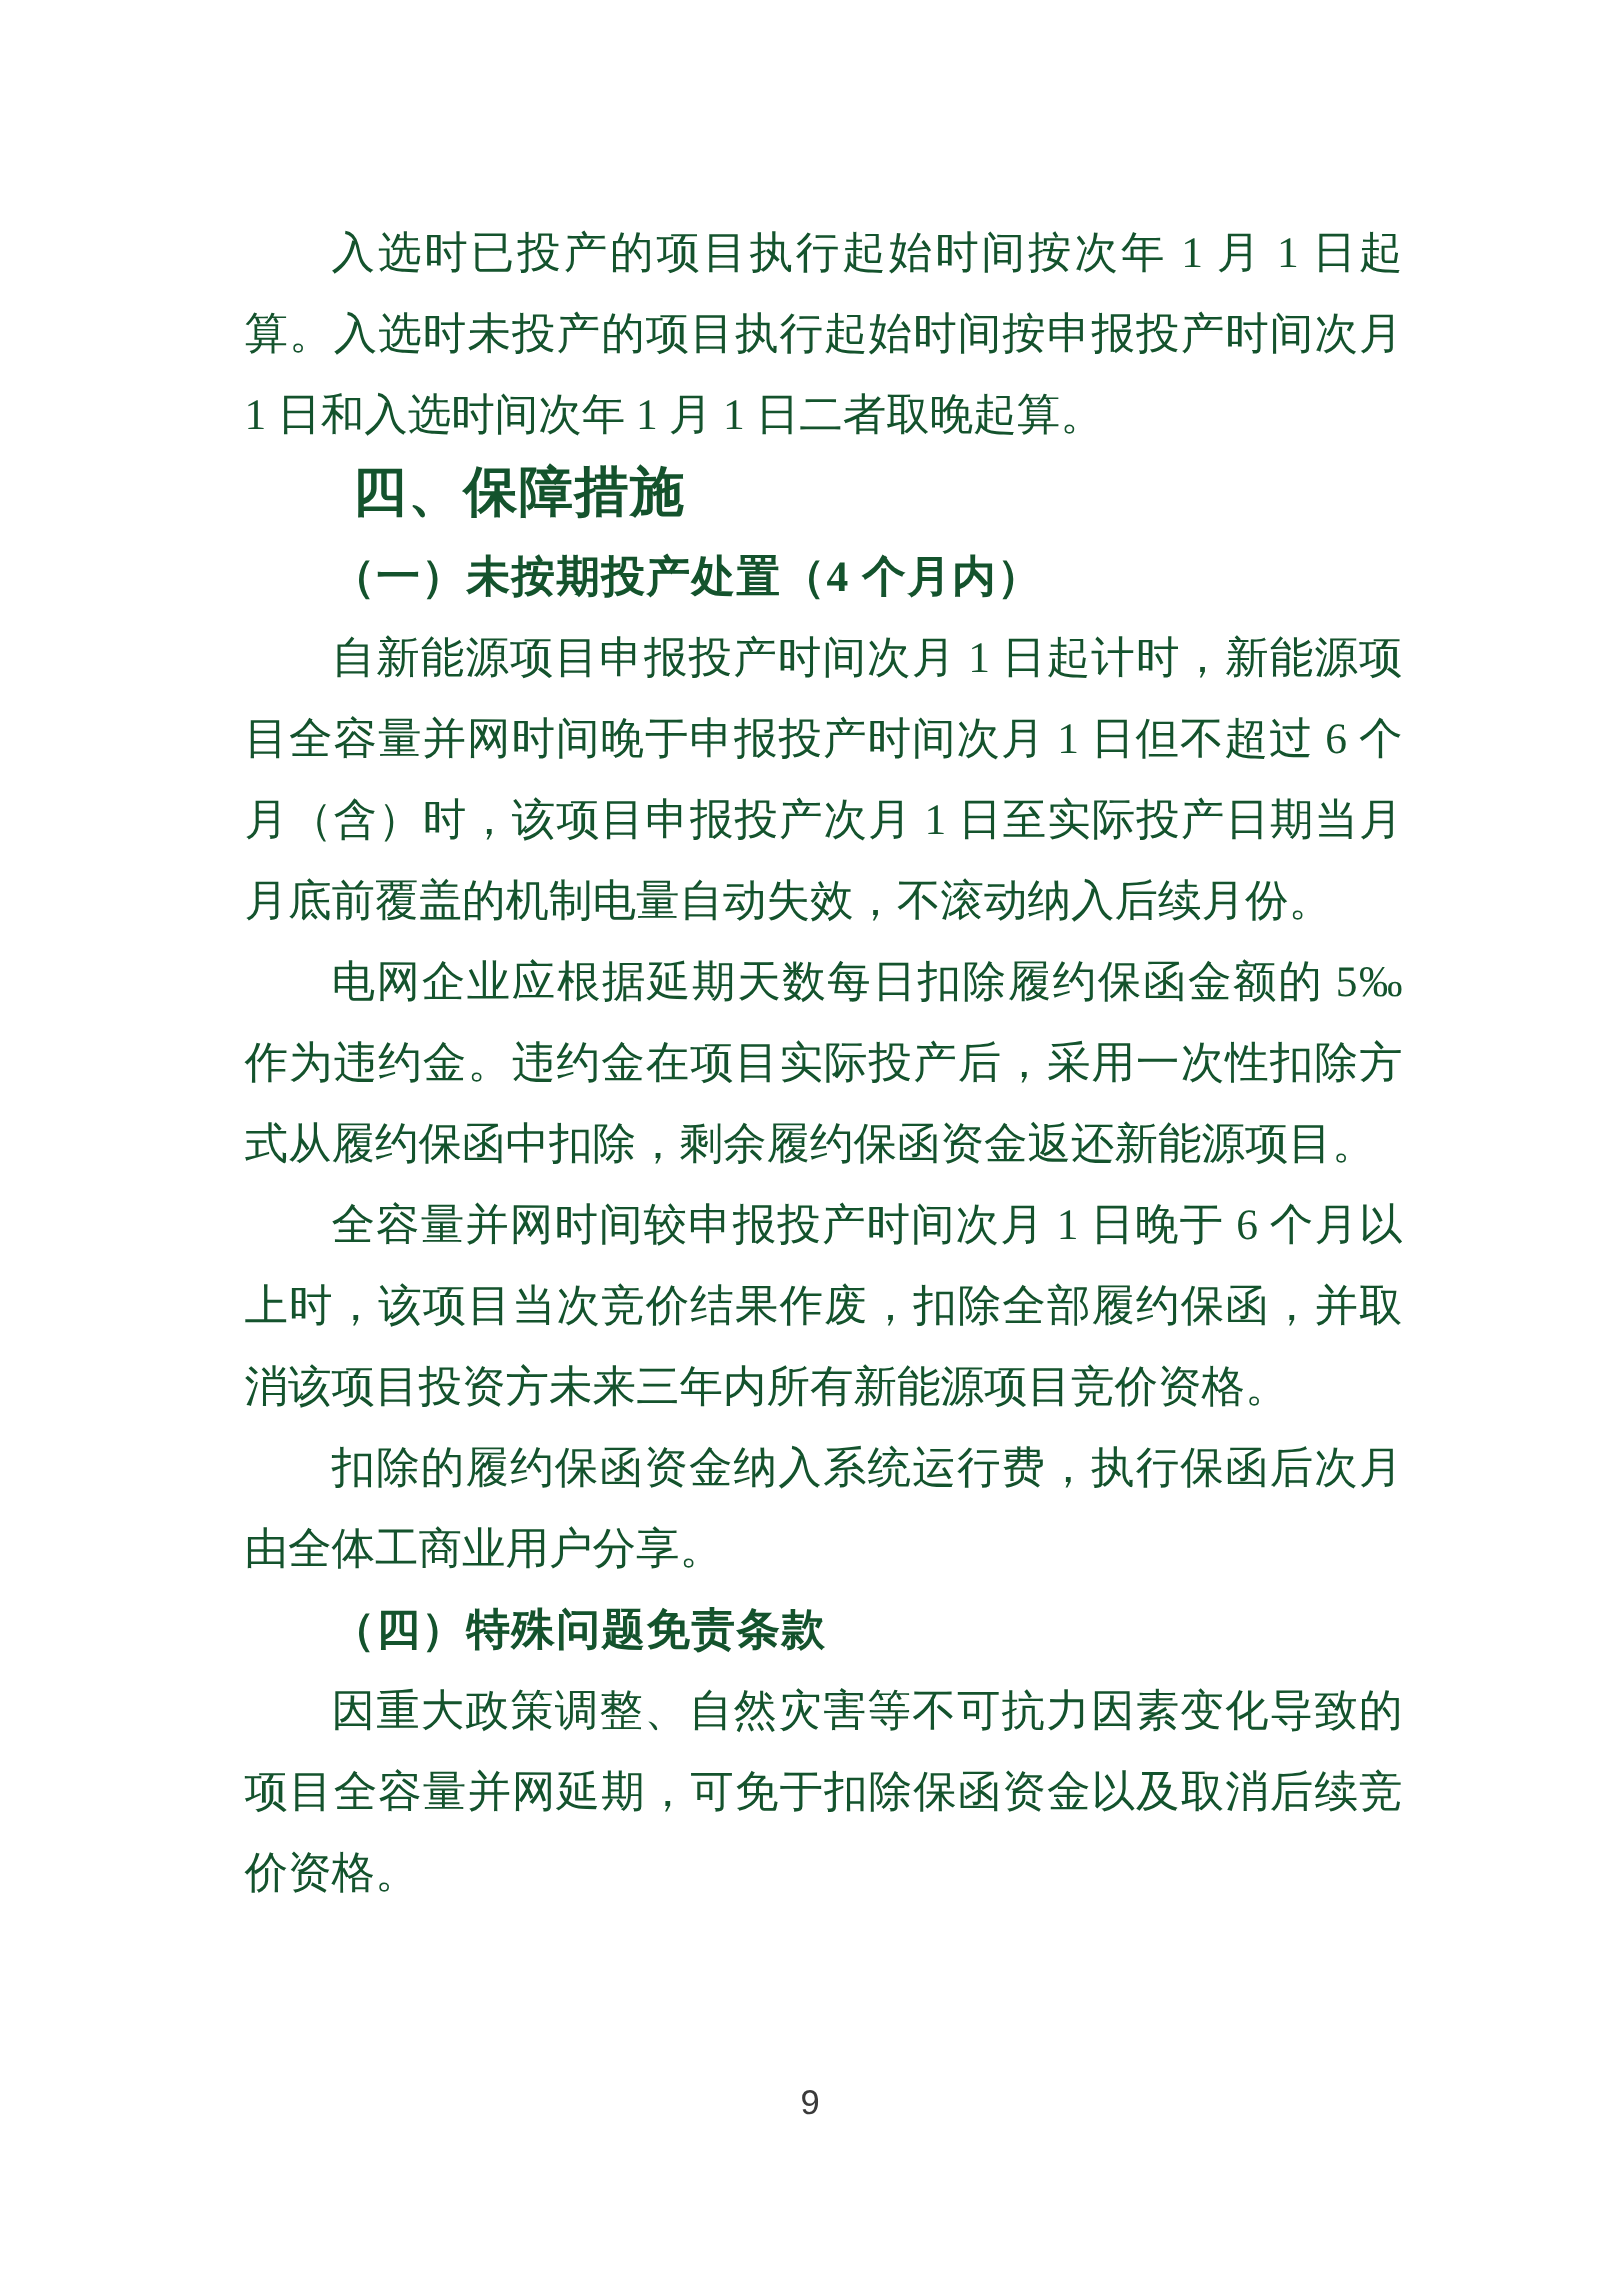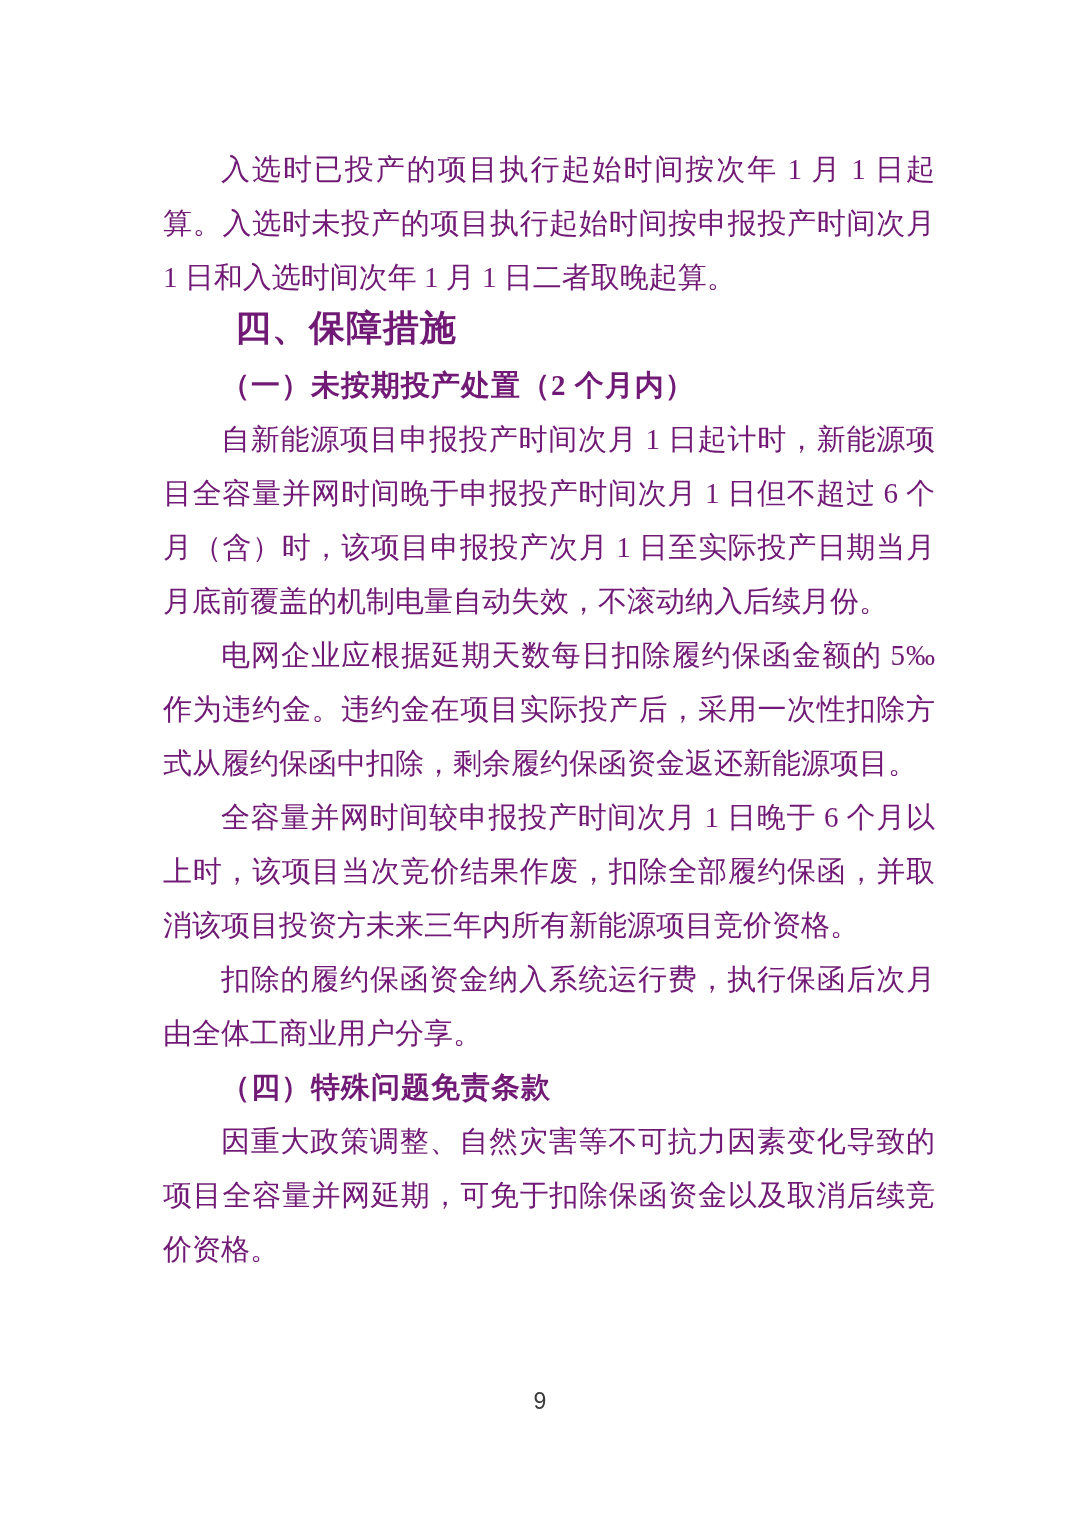--- a/index.html
+++ b/index.html
@@ -12,21 +12,21 @@
     width: 1080px;
     height: 1527px;
     background: #ffffff;
     overflow: hidden;
   }
   .content {
     position: absolute;
     left: 163px;
     top: 142px;
     width: 772px;
-    color: #701a75;
+    color: #14532d;
     font-family: "Liberation Serif", "DejaVu Serif", serif;
     font-size: 29px;
     line-height: 54px;
     text-align: justify;
   }
   .para {
     margin: 0;
     text-indent: 2em;
     font-weight: 400;
   }
@@ -61,21 +61,21 @@
     color: #3a3a3a;
   }
 </style>
 </head>
 <body>
 
 <div class="page">
   <main class="content">
     <p class="para">入选时已投产的项目执行起始时间按次年 1 月 1 日起算。入选时未投产的项目执行起始时间按申报投产时间次月 1 日和入选时间次年 1 月 1 日二者取晚起算。</p>
     <h2 class="h-section">四、保障措施</h2>
-    <h3 class="h-sub">（一）未按期投产处置（2 个月内）</h3>
+    <h3 class="h-sub">（一）未按期投产处置（4 个月内）</h3>
     <p class="para">自新能源项目申报投产时间次月 1 日起计时，新能源项目全容量并网时间晚于申报投产时间次月 1 日但不超过 6 个月（含）时，该项目申报投产次月 1 日至实际投产日期当月月底前覆盖的机制电量自动失效，不滚动纳入后续月份。</p>
     <p class="para">电网企业应根据延期天数每日扣除履约保函金额的 5‰作为违约金。违约金在项目实际投产后，采用一次性扣除方式从履约保函中扣除，剩余履约保函资金返还新能源项目。</p>
     <p class="para">全容量并网时间较申报投产时间次月 1 日晚于 6 个月以上时，该项目当次竞价结果作废，扣除全部履约保函，并取消该项目投资方未来三年内所有新能源项目竞价资格。</p>
     <p class="para">扣除的履约保函资金纳入系统运行费，执行保函后次月由全体工商业用户分享。</p>
     <h3 class="h-sub">（四）特殊问题免责条款</h3>
     <p class="para">因重大政策调整、自然灾害等不可抗力因素变化导致的项目全容量并网延期，可免于扣除保函资金以及取消后续竞价资格。</p>
   </main>
   <footer class="page-footer">
     <span class="page-number">9</span>
   </footer>

